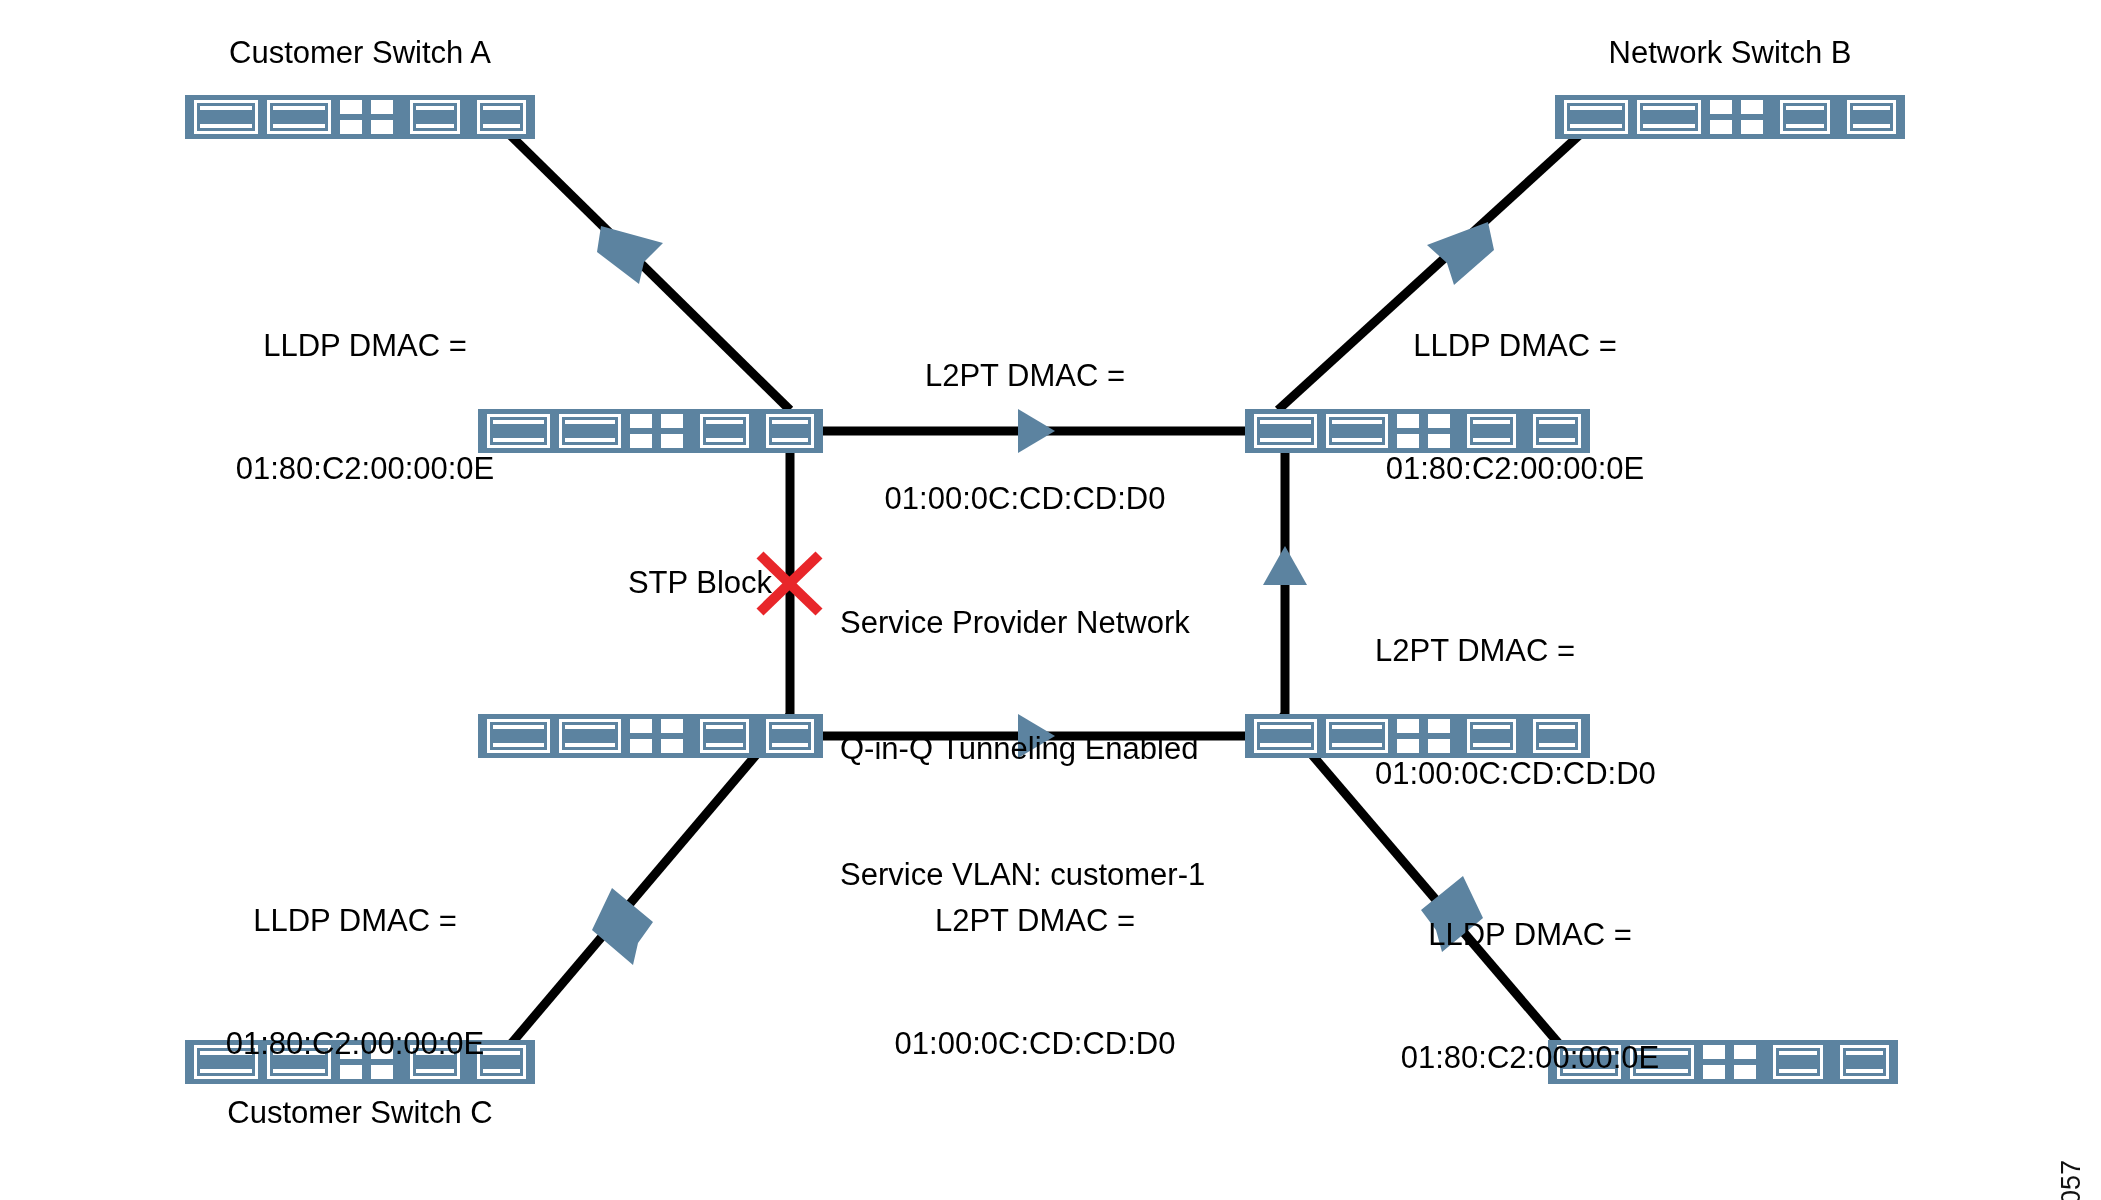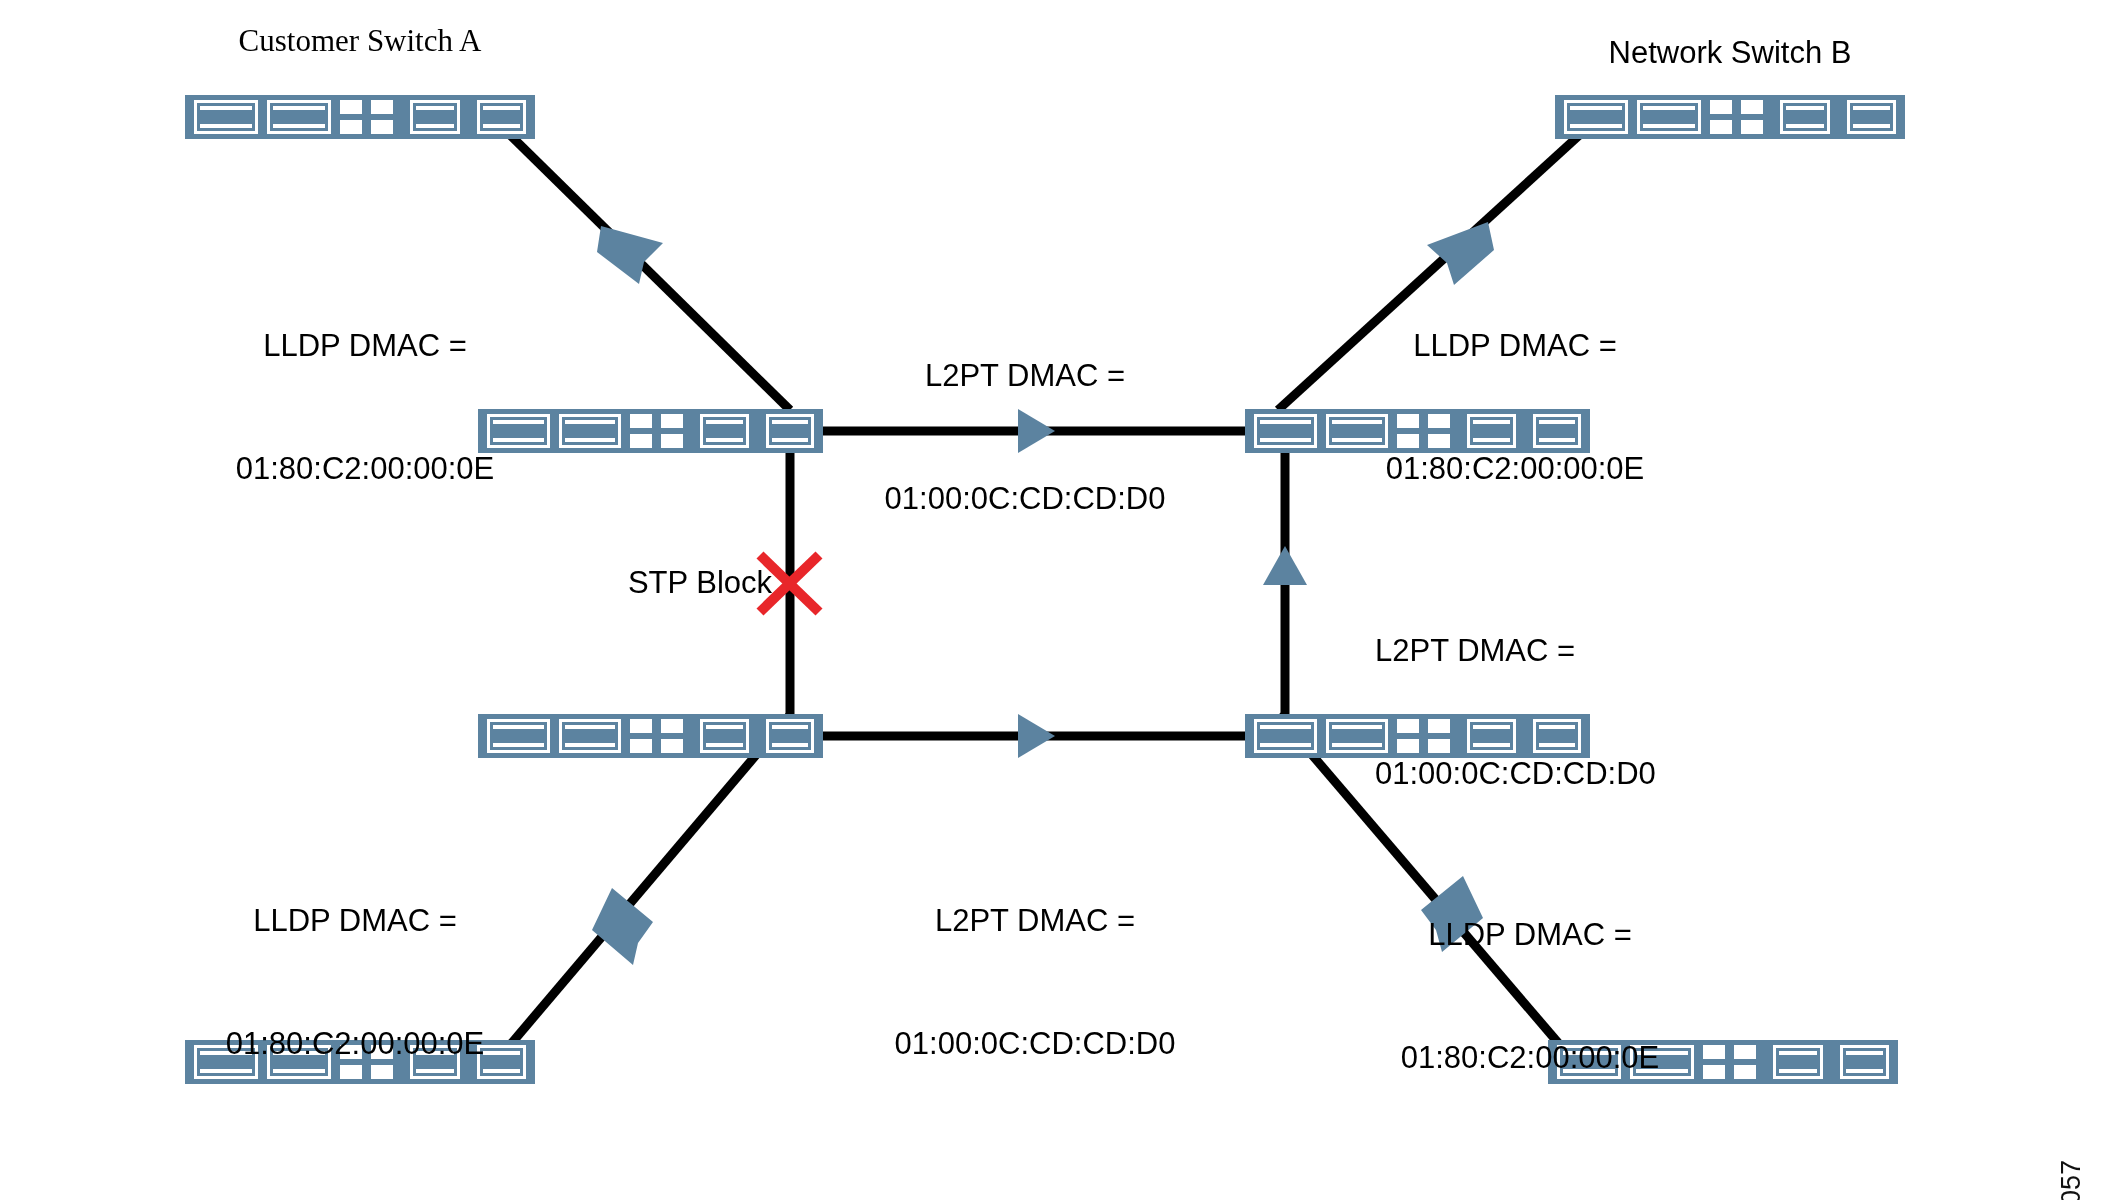--- a/index.html
+++ b/index.html
@@ -121,21 +121,21 @@
     <polygon points="1263,585 1307,585 1285,546" fill="#5c83a0"></polygon>
 
     <line x1="790" y1="432" x2="790" y2="730" stroke="#000000" stroke-width="9"></line>
 
     <g>
       <line x1="760" y1="555" x2="819" y2="612" stroke="#e8262a" stroke-width="10"></line>
       <line x1="819" y1="555" x2="760" y2="612" stroke="#e8262a" stroke-width="10"></line>
     </g>
   </svg>
 
-  <div class="lbl ctr" style="left:185px; top:20px; width:350px;font-family:Liberation Serif, serif;">Customer Switch A</div>
+  <div class="lbl ctr" style="left:185px; top:32px; width:350px;">Customer Switch A</div>
   <div class="switch" style="left:185px; top:95px; width:350px; height:44px;">
     <div class="ports wide">
       <div class="bar"></div>
         <div class="bar"></div>
     </div>
     <div class="sp"></div>
     <div class="ports wide">
       <div class="bar"></div>
         <div class="bar"></div>
     </div>
@@ -218,20 +218,21 @@
     <div class="ports med">
       <div class="bar"></div>
         <div class="bar"></div>
     </div>
     <div class="sp-lg"></div>
     <div class="ports med">
       <div class="bar"></div>
         <div class="bar"></div>
     </div>
   </div>
+  <div class="lbl ctr" style="left:185px; top:1092px; width:350px;">Customer Switch C</div>
 
   <div class="switch" style="left:1548px; top:1040px; width:350px; height:44px;">
     <div class="ports wide">
       <div class="bar"></div>
         <div class="bar"></div>
     </div>
     <div class="sp"></div>
     <div class="ports wide">
       <div class="bar"></div>
         <div class="bar"></div>
@@ -401,20 +402,25 @@
     <div>01:00:0C:CD:CD:D0</div>
   </div>
 
   <div class="lbl" style="left:1375px; top:548px; width:430px;">
     <div>L2PT DMAC =</div>
     <div>01:00:0C:CD:CD:D0</div>
   </div>
 
   <div class="lbl" style="left:585px; top:562px; width:230px; text-align:center;">STP Block</div>
 
+  <div class="lbl" style="left:840px; top:518px; width:440px; line-height:42px;">
+    <div>Service Provider Network</div>
+    <div>Q-in-Q Tunneling Enabled</div>
+    <div>Service VLAN: customer-1</div>
+  </div>
 
   <div class="lbl ctr" style="left:140px; top:818px; width:430px;">
     <div>LLDP DMAC =</div>
     <div>01:80:C2:00:00:0E</div>
   </div>
 
   <div class="lbl ctr" style="left:825px; top:818px; width:420px;">
     <div>L2PT DMAC =</div>
     <div>01:00:0C:CD:CD:D0</div>
   </div>

